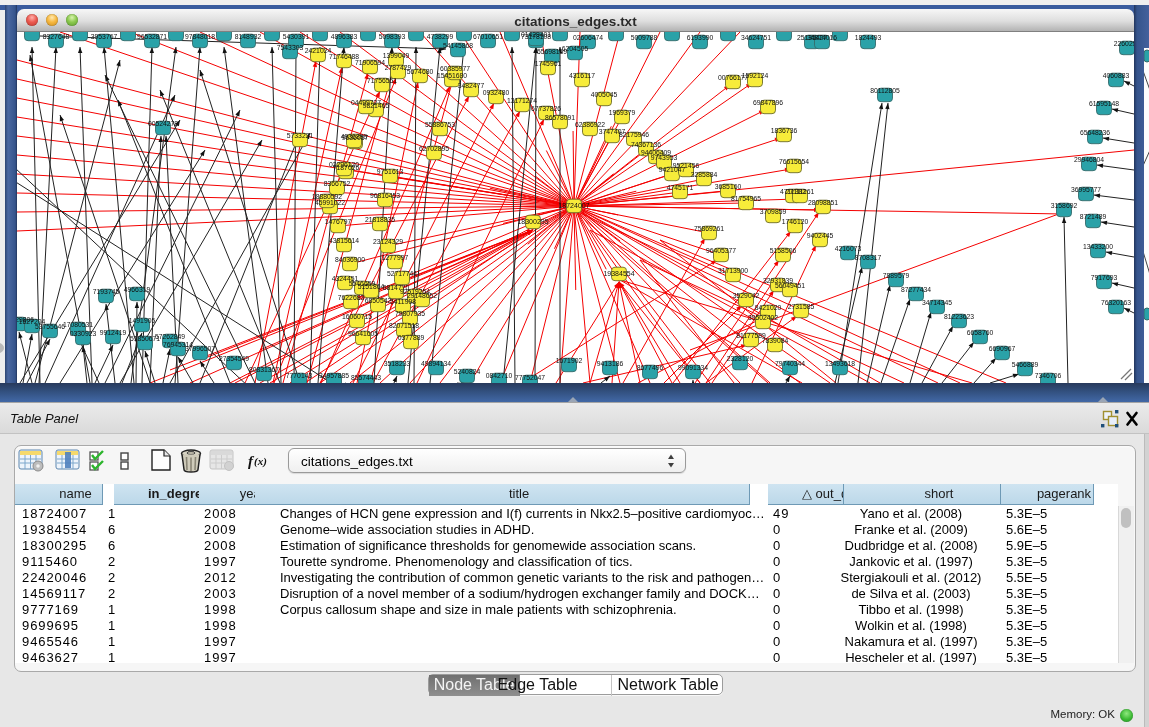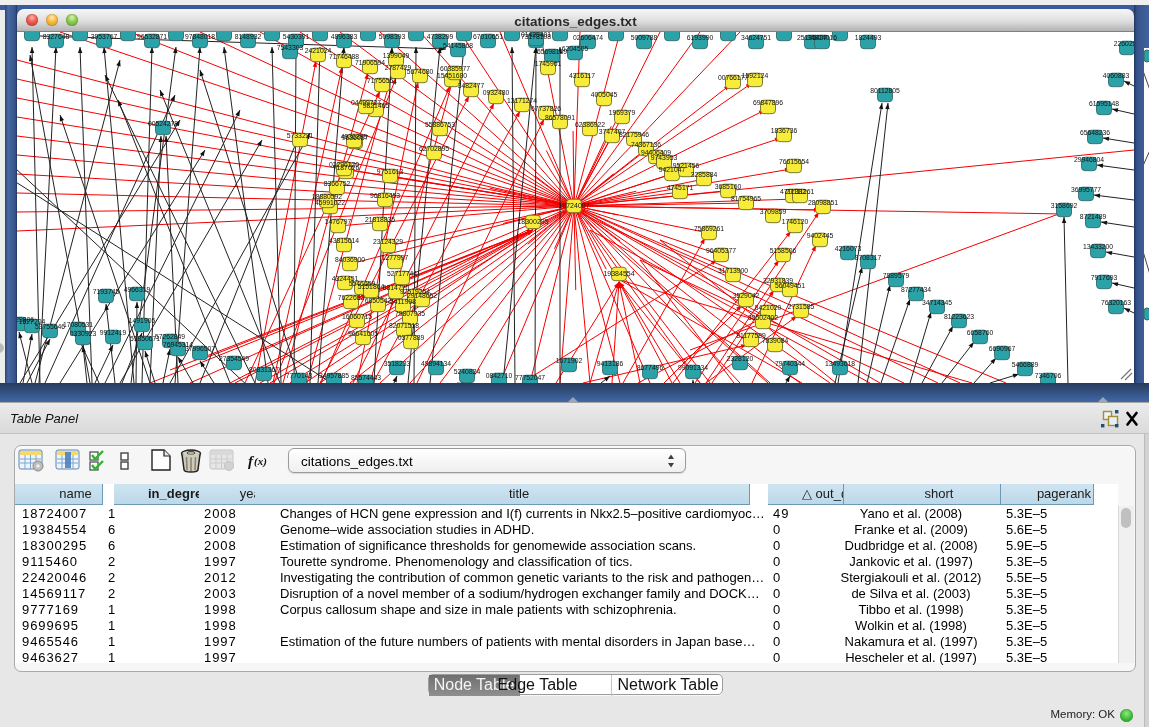--- a/index.html
+++ b/index.html
@@ -988,21 +988,20 @@
     <span class="c1">1</span>
     <span class="c2">1998</span>
     <span class="c4">0</span>
     <span class="c5">Wolkin et al. (1998)</span>
     <span class="c6">5.3E–5</span>
   </div>
 <div class="row" style="top:633.0px">
     <span class="c0">9465546</span>
     <span class="c1">1</span>
     <span class="c2">1997</span>
-    <span class="c3">Estimation of the future numbers of patients with mental disorders in Japan base…</span>
     <span class="c4">0</span>
     <span class="c5">Nakamura et al. (1997)</span>
     <span class="c6">5.3E–5</span>
   </div>
 <div class="row" style="top:649.0px">
     <span class="c0">9463627</span>
     <span class="c1">1</span>
     <span class="c2">1997</span>
     <span class="c4">0</span>
     <span class="c5">Hescheler et al. (1997)</span>

